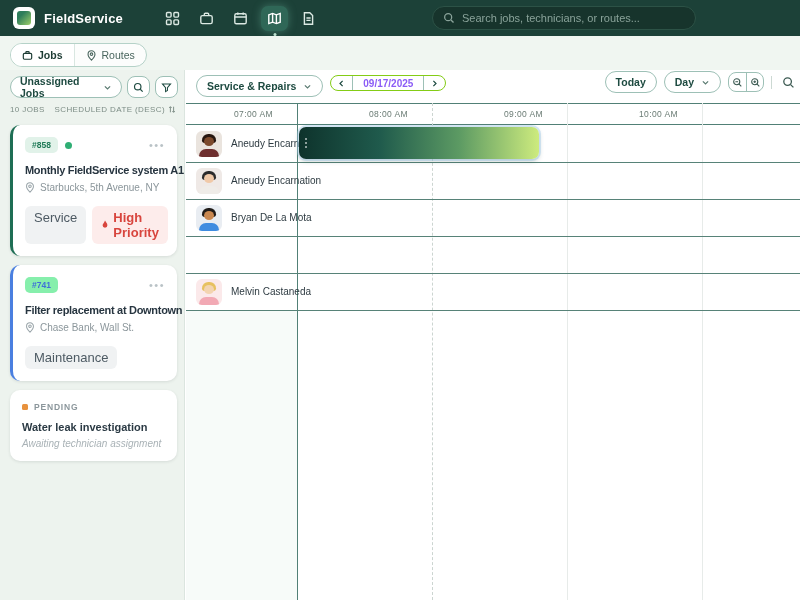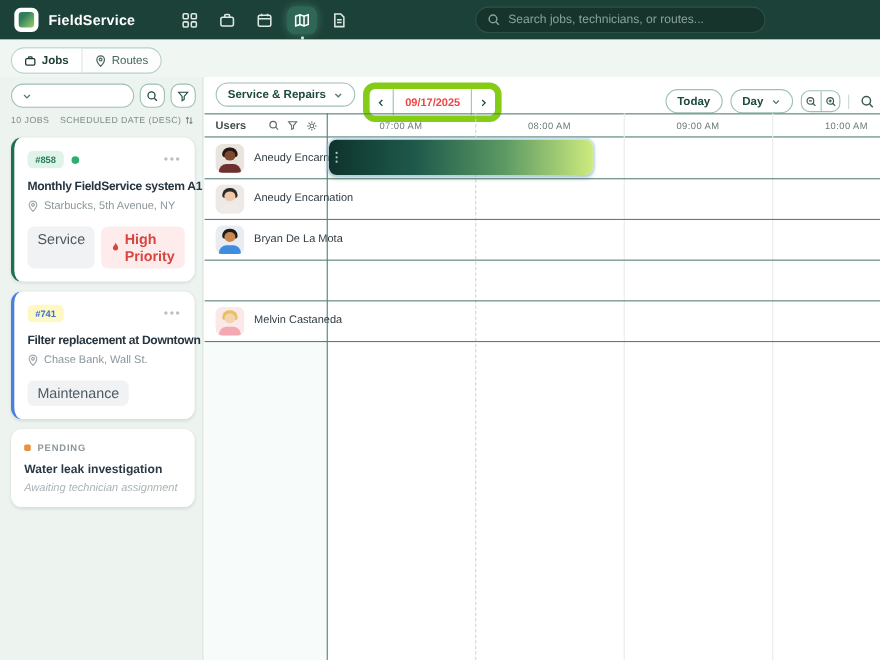--- a/index.html
+++ b/index.html
@@ -34,41 +34,41 @@
   .sb-controls { position:absolute; left:10px; right:6px; top:6px; height:22px; display:flex; gap:5px; }
   .sb-select { flex:1; border:1px solid #9dc0b6; border-radius:11px; background:#fff; display:flex; align-items:center; justify-content:space-between; padding:0 9px; font-size:10.5px; font-weight:bold; color:#1d4a40; cursor:pointer; }
   .sb-iconbtn { width:23px; height:22px; border:1px solid #9dc0b6; border-radius:8px; background:#fff; display:flex; align-items:center; justify-content:center; color:#1d4a40; cursor:pointer; flex:none; }
   .sb-meta { position:absolute; left:10px; right:8px; top:35px; display:flex; justify-content:space-between; align-items:center; font-size:8px; color:#7d8d86; letter-spacing:.4px; }
   .sb-sort { display:flex; align-items:center; gap:3px; cursor:pointer; }
   .cards { position:absolute; left:10px; right:7px; top:55px; display:flex; flex-direction:column; gap:9px; }
   .card { background:#fff; border-radius:10px; box-shadow:0 1px 3px rgba(40,60,55,.12); padding:12px 12px; position:relative; }
   .card-head { display:flex; align-items:center; gap:7px; }
   .badge { font-size:8.5px; font-weight:bold; padding:3px 7px; border-radius:5px; }
   .badge.green { background:#e1f2e9; color:#1f7a57; }
-  .badge.blue  { background:#fef9c3; color:#3f6fd8; }
+  .badge.blue  { background:#86efac; color:#3f6fd8; }
   .dot { width:7px; height:7px; border-radius:50%; }
   .menu-dots { margin-left:auto; color:#b9c2c6; font-size:11px; letter-spacing:1.5px; cursor:pointer; line-height:6px; }
   .card-title { font-size:11px; font-weight:bold; color:#273540; margin-top:11px; letter-spacing:-.3px; white-space:nowrap; }
   .card-loc { display:flex; gap:5px; align-items:center; margin-top:6px; font-size:10px; color:#8b969b; white-space:nowrap; }
   .card-tags { display:flex; gap:6px; margin-top:13px; }
   .tag { font-size:13px; padding:4px 9px; border-radius:6px; background:#f0f2f3; color:#4d5a63; }
   .tag.red { background:#fdeceb; color:#d8453e; display:flex; gap:4px; align-items:center; font-weight:bold; }
   .pending-row { display:flex; gap:6px; align-items:center; font-size:8.5px; color:#8b969b; letter-spacing:.8px; font-weight:bold; }
   .pending-sq { width:6px; height:6px; border-radius:1.5px; flex:none; }
   .card3-title { font-size:11px; font-weight:bold; color:#2b3a44; margin-top:9px; }
   .card3-sub { font-size:10px; color:#a9b2b6; margin-top:5px;font-style:italic; }
 
   
   .main { position:absolute; left:186px; top:70px; width:614px; height:530px; background:#fff; }
   .tb-left { position:absolute; left:10px; top:5px; display:flex; gap:7px; }
   .pill { height:22px; border:1px solid #9dc0b6; border-radius:11px; background:#fff; display:flex; align-items:center; font-size:10.5px; font-weight:bold; color:#1d4a40; padding:0 10px; gap:7px; cursor:pointer; }
-  .date-group { height:36px; border:6px solid #84cc16; border-radius:11px; display:flex; align-items:stretch; overflow:hidden; background:#fff; color:#ef4444; }
+  .date-group { height:16px; border:1px solid #84cc16; border-radius:11px; display:flex; align-items:stretch; overflow:hidden; background:#fff; color:#8b5cf6; }
   .date-arrow { width:21px; display:flex; align-items:center; justify-content:center; cursor:pointer; }
   .date-box { display:flex; align-items:center; padding:0 10px; border-left:1px solid #9dc0b6; border-right:1px solid #9dc0b6; font-size:10px; font-weight:bold; }
-  .tb-right { position:absolute; right:3px; top:11px; display:flex; gap:7px; align-items:center; color:#1d4a40; }
+  .tb-right { position:absolute; right:3px; top:1px; display:flex; gap:7px; align-items:center; color:#1d4a40; }
   .zoom-group { height:20px; border:1px solid #9dc0b6; border-radius:8px; display:flex; overflow:hidden; background:#fff; }
   .zoom-seg { width:17px; display:flex; align-items:center; justify-content:center; cursor:pointer; }
   .zoom-seg + .zoom-seg { border-left:1px solid #9dc0b6; }
   .tb-divider { width:1px; height:13px; background:#ccd9d3; }
   .tb-search { width:18px; height:20px; display:flex; align-items:center; justify-content:center; cursor:pointer; color:#3c5a52; }
 
   .grid-header { position:absolute; left:0; top:33px; width:614px; height:22px; border-top:1px solid #518076; border-bottom:1px solid #518076; display:flex; align-items:center; }
   .gh-users { width:111px; height:100%; display:flex; align-items:center; padding-left:10px; padding-right:8px; flex:none; }
   .gh-users-label { font-size:10px; font-weight:bold; color:#3f4f4a; }
   .gh-icons { margin-left:auto; display:flex; gap:7px; align-items:center; color:#5a6b66; }
@@ -176,20 +176,21 @@
           </svg>
       </span>
       <span>Routes</span>
     </div>
   </div>
 </div>
 
 <aside class="sidebar">
   <div class="sb-controls">
     <div class="sb-select">
+      <span>Unassigned Jobs</span>
       <span>
         <svg width="9" height="9" viewBox="0 0 12 12" fill="none" stroke="#5a7a71" stroke-width="1.6">
             <path d="M2.5 4.5L6 8l3.5-3.5"></path>
           </svg>
       </span>
     </div>
     <div class="sb-iconbtn">
       <span>
         <svg width="11" height="11" viewBox="0 0 13 13" fill="none" stroke="currentColor" stroke-width="1.4">
             <circle cx="5.6" cy="5.6" r="3.8"></circle>
@@ -338,42 +339,20 @@
       <span>
         <svg width="13" height="13" viewBox="0 0 13 13" fill="none" stroke="currentColor" stroke-width="1.3">
             <circle cx="5.6" cy="5.6" r="3.8"></circle>
             <path d="M8.6 8.6l2.8 2.8"></path>
           </svg>
       </span>
     </div>
   </div>
 
   <div class="grid-header">
-    <div class="gh-users">
-      <span class="gh-users-label">Users</span>
-      <span class="gh-icons">
-        <span>
-          <svg width="10" height="10" viewBox="0 0 13 13" fill="none" stroke="currentColor" stroke-width="1.4">
-              <circle cx="5.6" cy="5.6" r="3.8"></circle>
-              <path d="M8.6 8.6l2.8 2.8"></path>
-            </svg>
-        </span>
-        <span>
-          <svg width="10" height="10" viewBox="0 0 14 14" fill="none" stroke="currentColor" stroke-width="1.3">
-              <path d="M1.8 2.4h10.4L8.2 7.2v3.6l-2.4 1.4V7.2z"></path>
-            </svg>
-        </span>
-        <span>
-          <svg width="11" height="11" viewBox="0 0 14 14" fill="none" stroke="currentColor" stroke-width="1.2">
-              <circle cx="7" cy="7" r="2.2"></circle>
-              <path d="M7 1.6v1.8M7 10.6v1.8M1.6 7h1.8M10.6 7h1.8M3.2 3.2l1.3 1.3M9.5 9.5l1.3 1.3M10.8 3.2L9.5 4.5M4.5 9.5l-1.3 1.3"></path>
-            </svg>
-        </span>
-      </span>
-    </div>
     <div class="gh-time">07:00 AM</div>
     <div class="gh-time">08:00 AM</div>
     <div class="gh-time">09:00 AM</div>
     <div class="gh-time">10:00 AM</div>
   </div>
 
   <div class="users-tint"></div>
   <div class="vl vl-users"></div>
   <div class="vl vl-h1"></div>
   <div class="vl vl-h2"></div>

